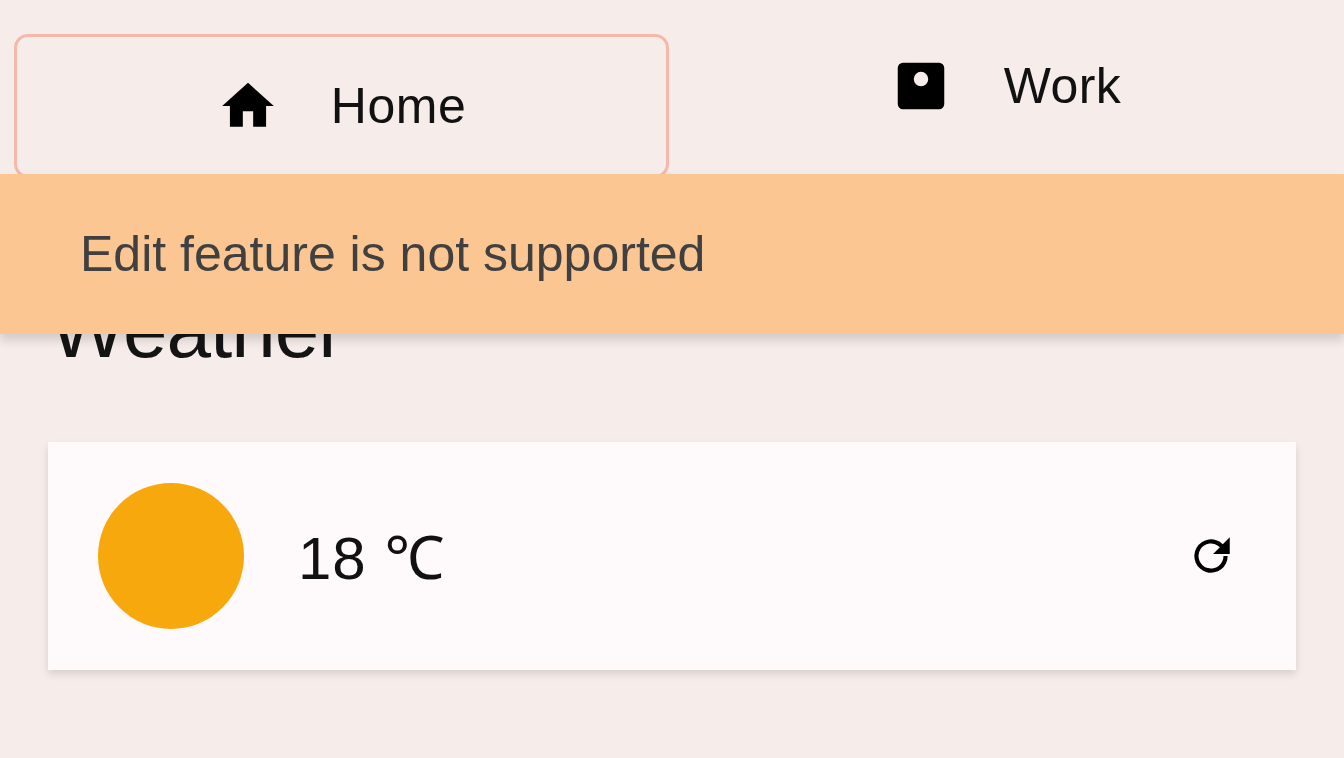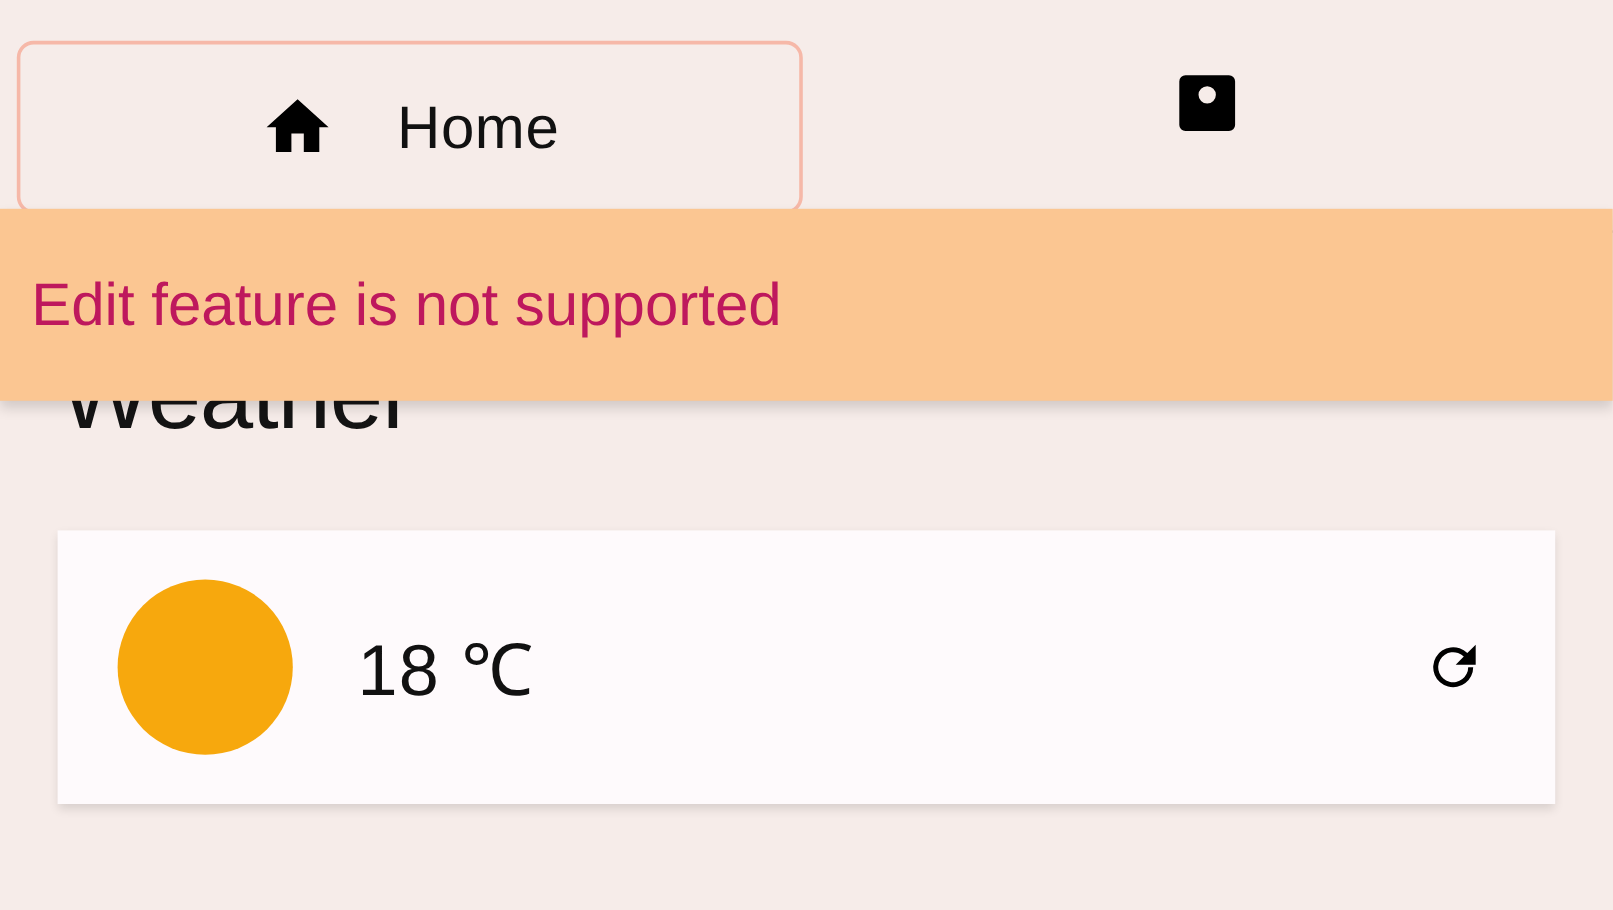--- a/index.html
+++ b/index.html
@@ -56,23 +56,23 @@
   .banner {
     position: absolute;
     left: 0;
     right: 0;
     top: 174px;
     height: 160px;
     background: #fbc692;
     box-shadow: 0 6px 10px rgba(0,0,0,0.15);
     display: flex;
     align-items: center;
-    padding-left: 26px;
+    padding-left: 80px;
     font-size: 50px;
-    color: #be185d;
+    color: #404040;
   }
 
   
   .card {
     margin: 66px 48px 0 48px;
     background: #fefafc;
     box-shadow: 0 4px 8px rgba(0,0,0,0.12);
     height: 228px;
     display: flex;
     align-items: center;
@@ -109,20 +109,21 @@
         </svg>
     </span>
     <span class="tab-label">Home</span>
   </div>
   <div class="tab">
     <span class="icon">
       <svg viewBox="0 0 24 24" fill="#000">
           <path d="M5 3h14a2 2 0 0 1 2 2v14a2 2 0 0 1-2 2H5a2 2 0 0 1-2-2V5a2 2 0 0 1 2-2zm7 3.5a2.8 2.8 0 1 0 0 5.6 2.8 2.8 0 0 0 0-5.6zM6 18.2c0-2.3 4-3.5 6-3.5s6 1.2 6 3.5V19H6v-.8z"></path>
         </svg>
     </span>
+    <span class="tab-label">Work</span>
   </div>
 </div>
 
 <h1 class="section-title">Weather</h1>
 
 <div class="banner">
   <span>Edit feature is not supported</span>
 </div>
 
 <div class="card">

